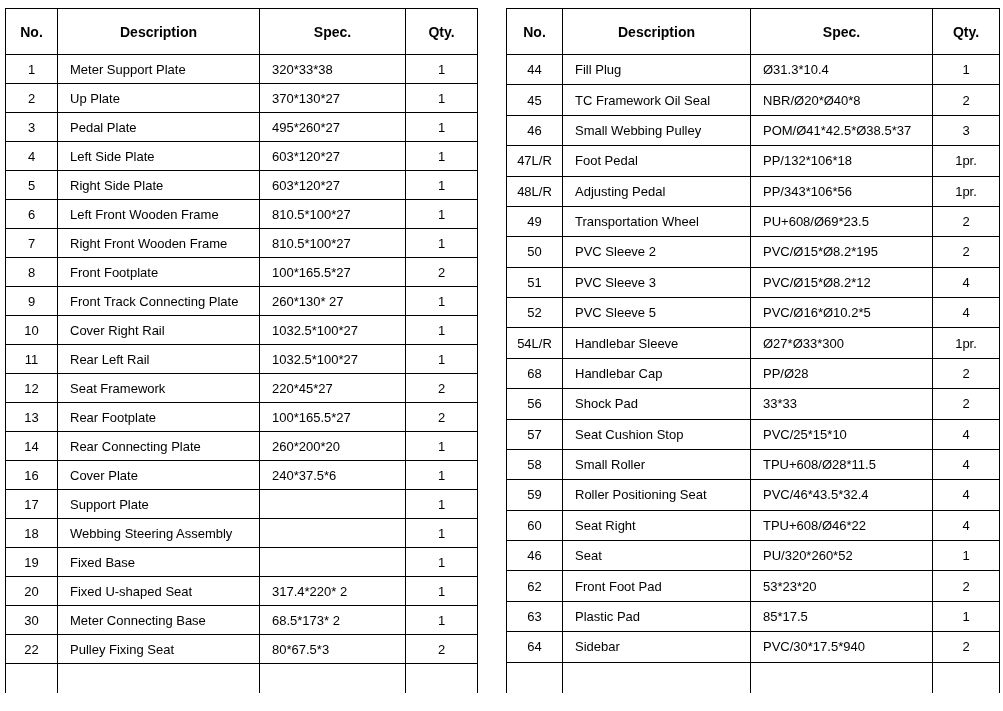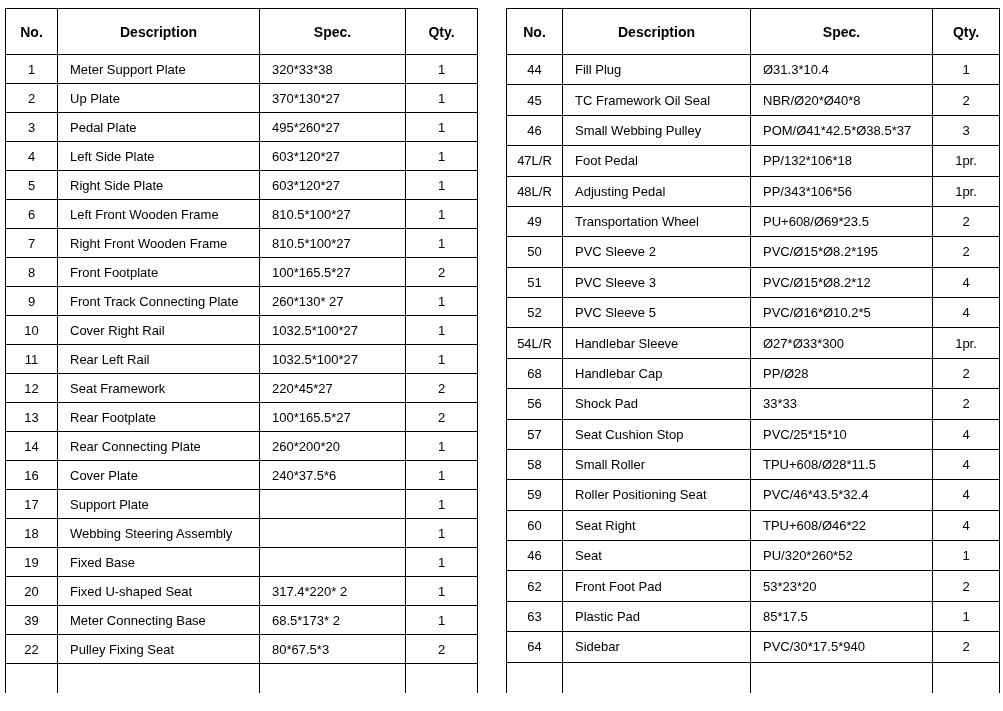--- a/index.html
+++ b/index.html
@@ -155,21 +155,21 @@
           <td class="c-spec"></td>
           <td class="c-qty">1</td>
         </tr>
         <tr>
           <td class="c-no">20</td>
           <td class="c-desc">Fixed U-shaped Seat</td>
           <td class="c-spec">317.4*220* 2</td>
           <td class="c-qty">1</td>
         </tr>
         <tr>
-          <td class="c-no">39</td>
+          <td class="c-no">30</td>
           <td class="c-desc">Meter Connecting Base</td>
           <td class="c-spec">68.5*173* 2</td>
           <td class="c-qty">1</td>
         </tr>
         <tr>
           <td class="c-no">22</td>
           <td class="c-desc">Pulley Fixing Seat</td>
           <td class="c-spec">80*67.5*3</td>
           <td class="c-qty">2</td>
         </tr>

